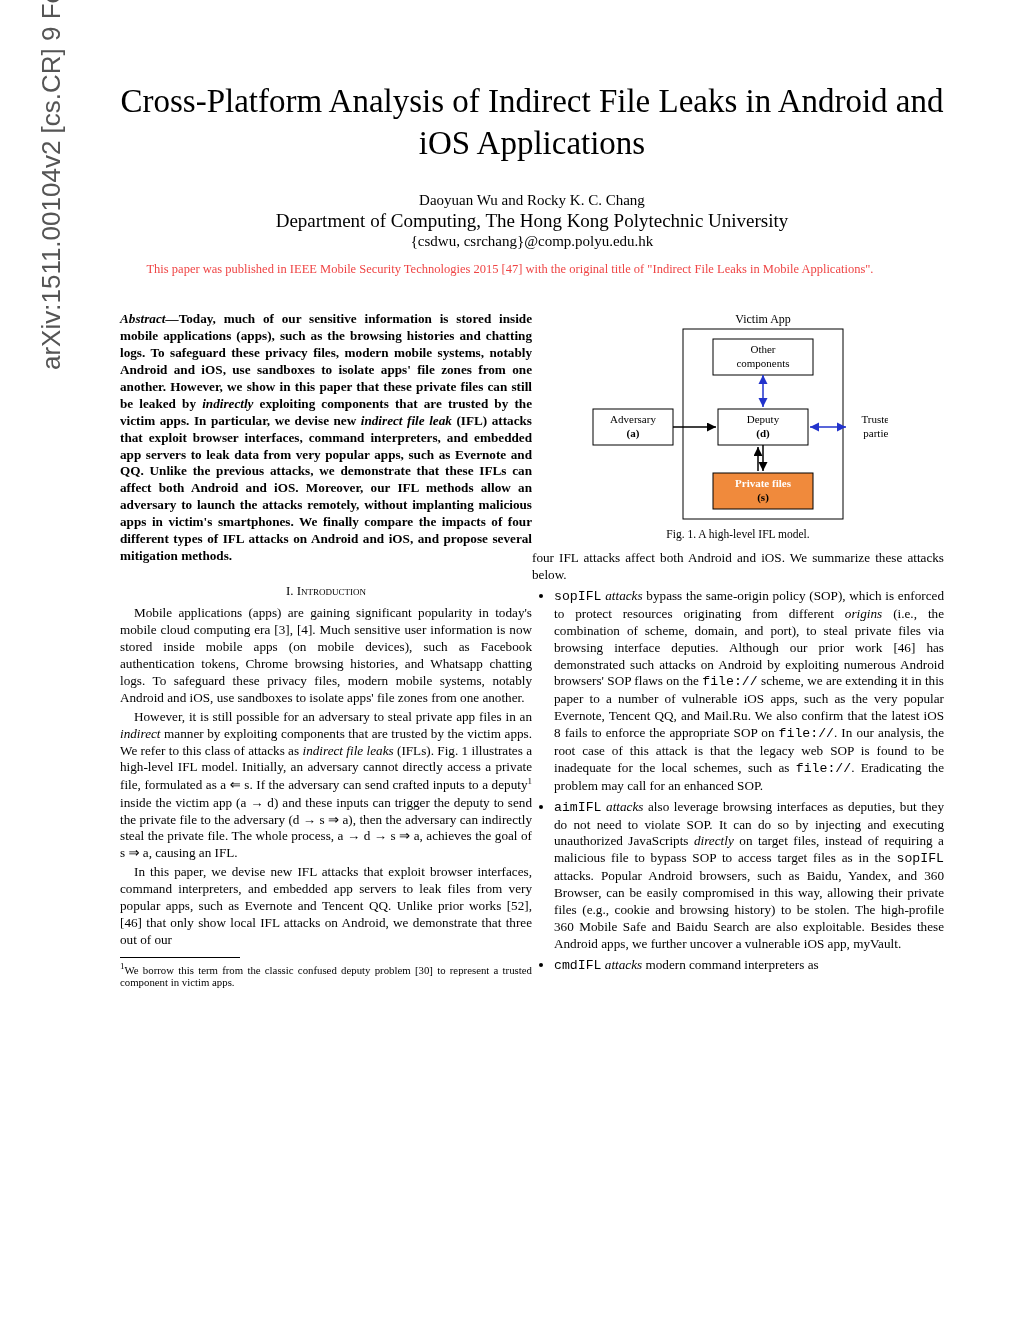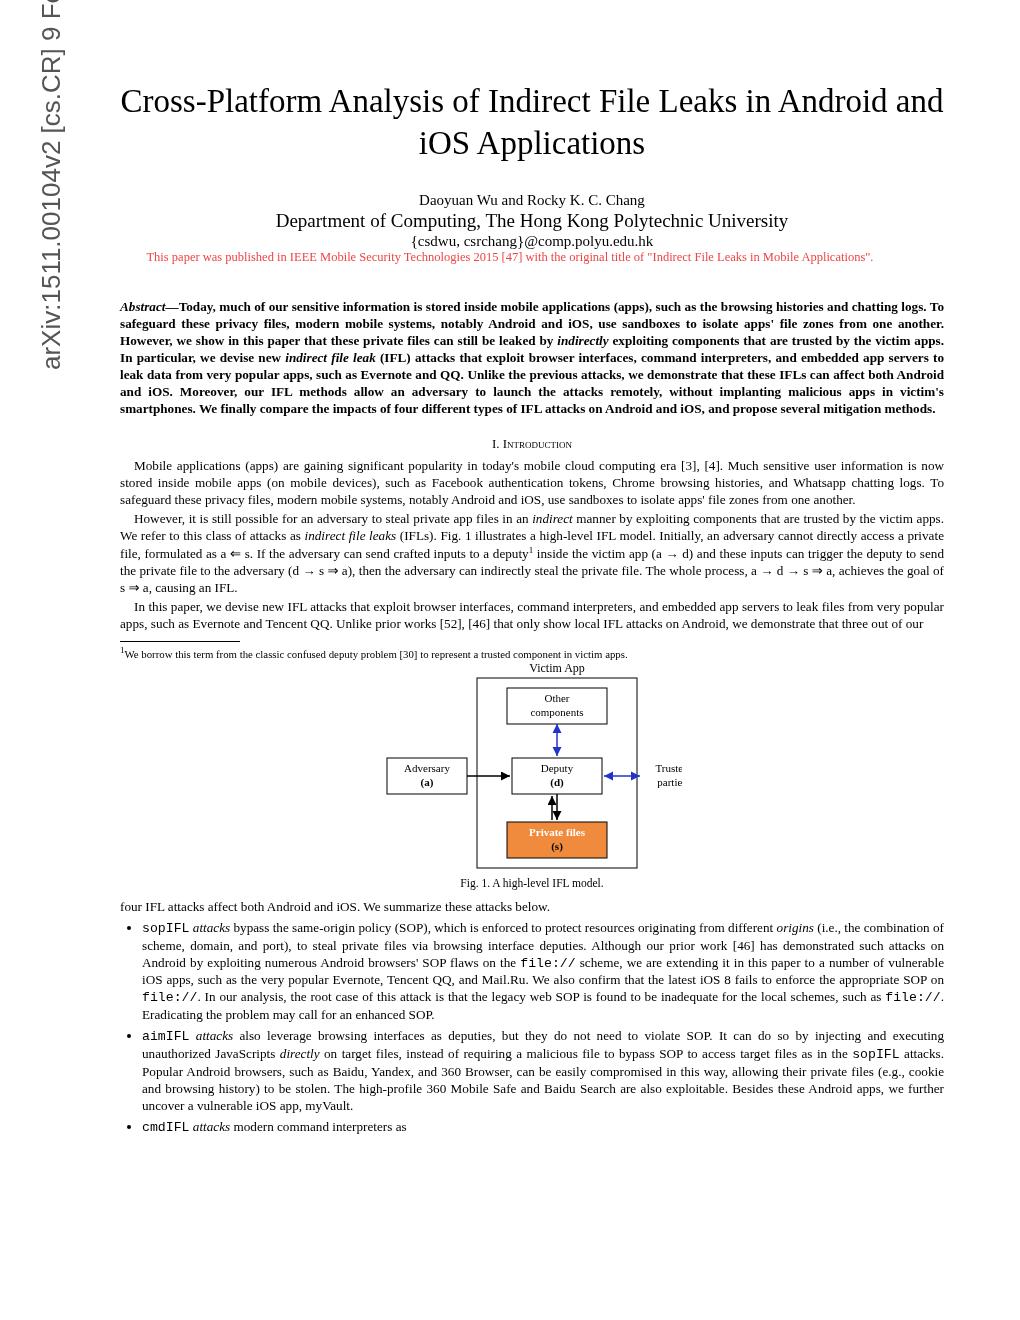--- a/index.html
+++ b/index.html
@@ -30,32 +30,31 @@
     margin-bottom: 1px;
   }
   .affiliation {
     text-align: center;
     font-size: 19px;
     margin-bottom: 1px;
   }
   .email {
     text-align: center;
     font-size: 15px;
-    margin-bottom: 0;
+    margin-bottom: 12px;
   }
   .pubnote {
     text-align: center;
     font-size: 12.5px;
     color: #ef4444;
     margin-bottom: 34px;
     margin-left: -44px;
   }
   .columns {
     display: flex;
-    flex-direction: column;
   }
   .col {
     flex: 1;
     font-size: 13.2px;
     line-height: 1.28;
     text-align: justify;
   }
   .abstract-label {
     font-weight: bold;
     font-style: italic;

